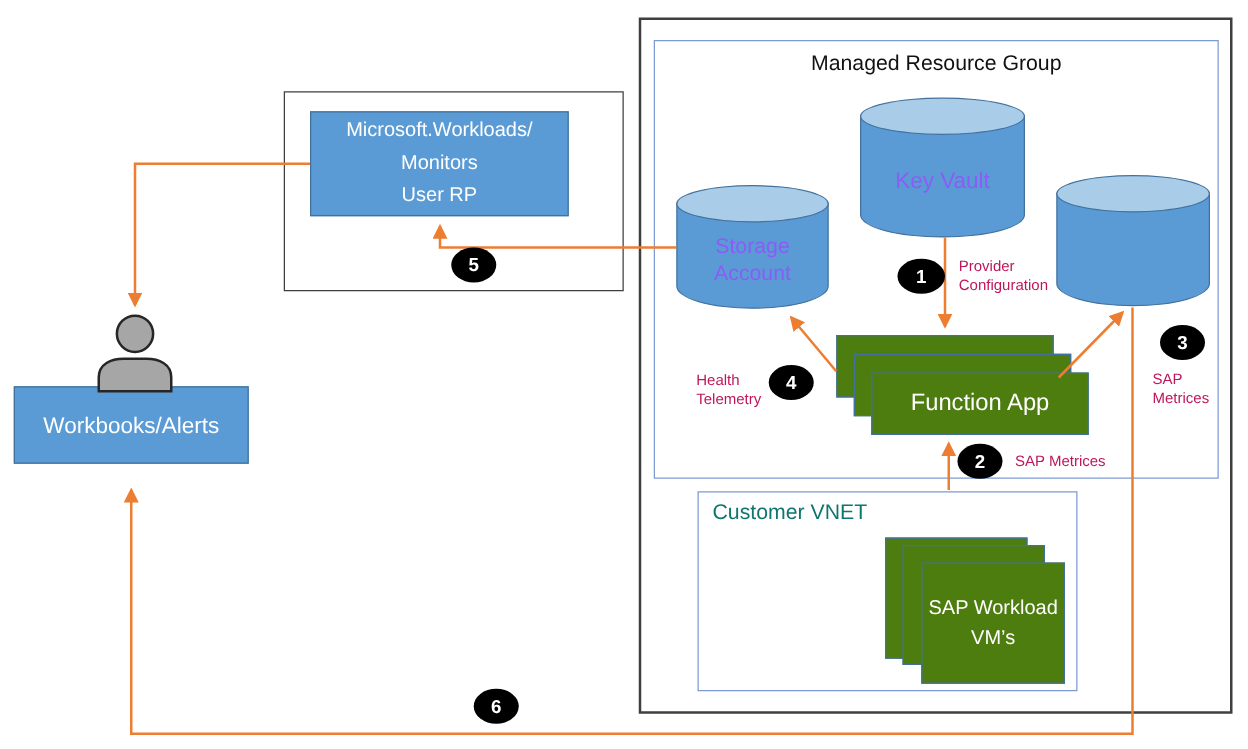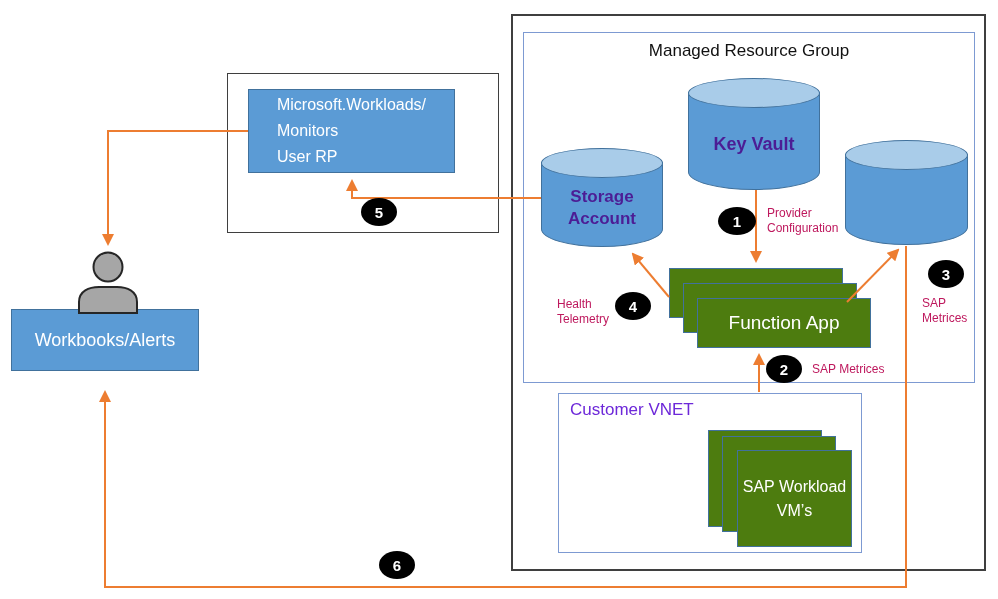--- a/index.html
+++ b/index.html
@@ -8,37 +8,37 @@
   #canvas { position:relative; width:856px; height:599px; background:#fff; }
 
   
   .frame { position:absolute; background:transparent; }
   .frame-dark  { border:2px solid #3F3F3F; }
   .frame-dark-thin { border:1.5px solid #3F3F3F; }
   .frame-blue  { border:1px solid #7D9AD2; }
   .frame-title-center { position:absolute; left:0; right:0; top:8px;
     text-align:center; font-size:17px; color:#111; }
   .frame-title-left { position:absolute; left:11px; top:6px;
-    font-size:17px; color:#6d28d9; }
+    font-size:17px; color:#0f766e; }
 
   
   .bluebox { position:absolute; background:#5B9BD5; border:1.5px solid #41719C;
     color:#fff; display:flex; align-items:center; justify-content:center;
-    }
+    text-align:center; }
 
   
   .cyl { position:absolute; }
   .cyl .cyl-body { position:absolute; left:0; right:0; top:14px; bottom:0;
     background:#5B9BD5; border:1.5px solid #41719C;
     border-radius:0 0 50% 50% / 0 0 18px 18px; }
   .cyl .cyl-top { position:absolute; left:0; right:0; top:0; height:30px;
     background:#A9CCE9; border:1.5px solid #41719C; border-radius:50%; }
   .cyl .cyl-label { position:absolute; left:2px; right:2px; top:28px; bottom:8px;
     display:flex; align-items:center; justify-content:center; text-align:center;
-    color:#4c1d95; line-height:1.25;font-weight:bold; }
+    color:#8b5cf6; line-height:1.25; }
 
   
   .srect { position:absolute; background:#4d7c0f; border:1.5px solid #41719C; }
   .srect.front { display:flex; align-items:center; justify-content:center;
     text-align:center; color:#fff; }
 
   
   .step { position:absolute; width:38px; height:28px; background:#000;
     border-radius:50%; color:#fff; font-weight:bold; font-size:15px;
     display:flex; align-items:center; justify-content:center; z-index:6; }

